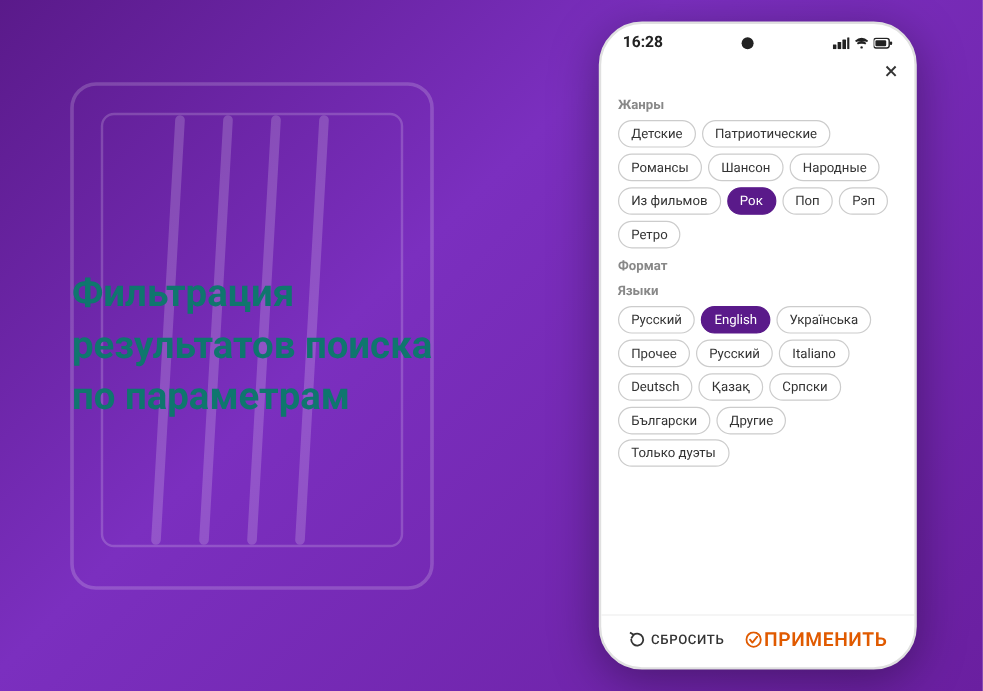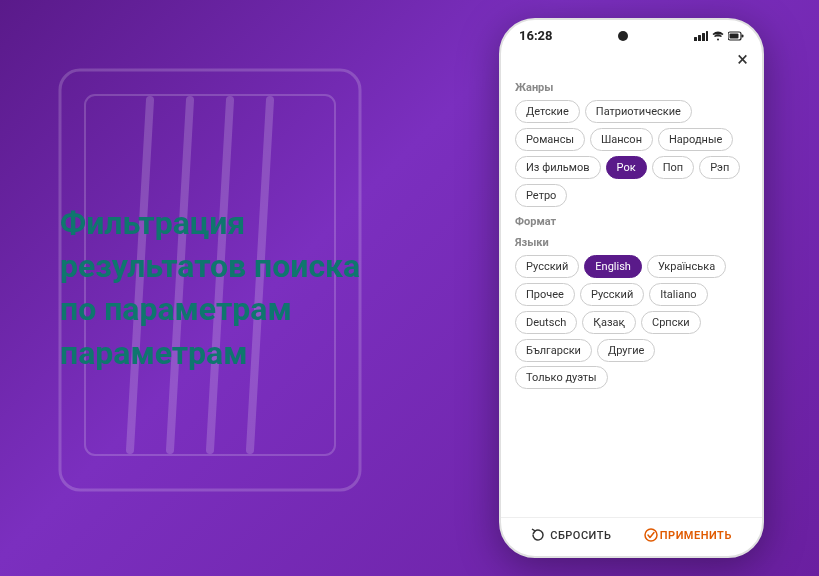--- a/index.html
+++ b/index.html
@@ -174,21 +174,21 @@
       cursor: pointer;
       font-weight: 500;
       text-transform: uppercase;
       letter-spacing: 0.5px;
     }
 
     .apply-btn {
       display: flex;
       align-items: center;
       gap: 2px;
-      font-size: 11px;
+      font-size: 16px;
       color: #e05a00;
       cursor: pointer;
       font-weight: 600;
       text-transform: uppercase;
       letter-spacing: 0.5px;
     }
 
     .apply-btn svg circle {
       stroke: #e05a00;
       fill: none;
@@ -207,21 +207,20 @@
     <line x1="160" y1="60" x2="140" y2="410" stroke="#fff" stroke-width="8" stroke-linecap="round"></line>
     <line x1="200" y1="60" x2="180" y2="410" stroke="#fff" stroke-width="8" stroke-linecap="round"></line>
     <line x1="240" y1="60" x2="220" y2="410" stroke="#fff" stroke-width="8" stroke-linecap="round"></line>
   </svg>
 </div>
 
 <div class="left-text">
   <span>Фильтрация</span><br>
   <span>результатов поиска</span><br>
   <span>по параметрам</span><br>
-  <span>параметрам</span>
 </div>
 
 <div class="phone-wrap">
   <div class="phone">
 
     <div class="status-bar">
       <span class="time">16:28</span>
       <div class="notch"></div>
       <div class="status-icons">
 

